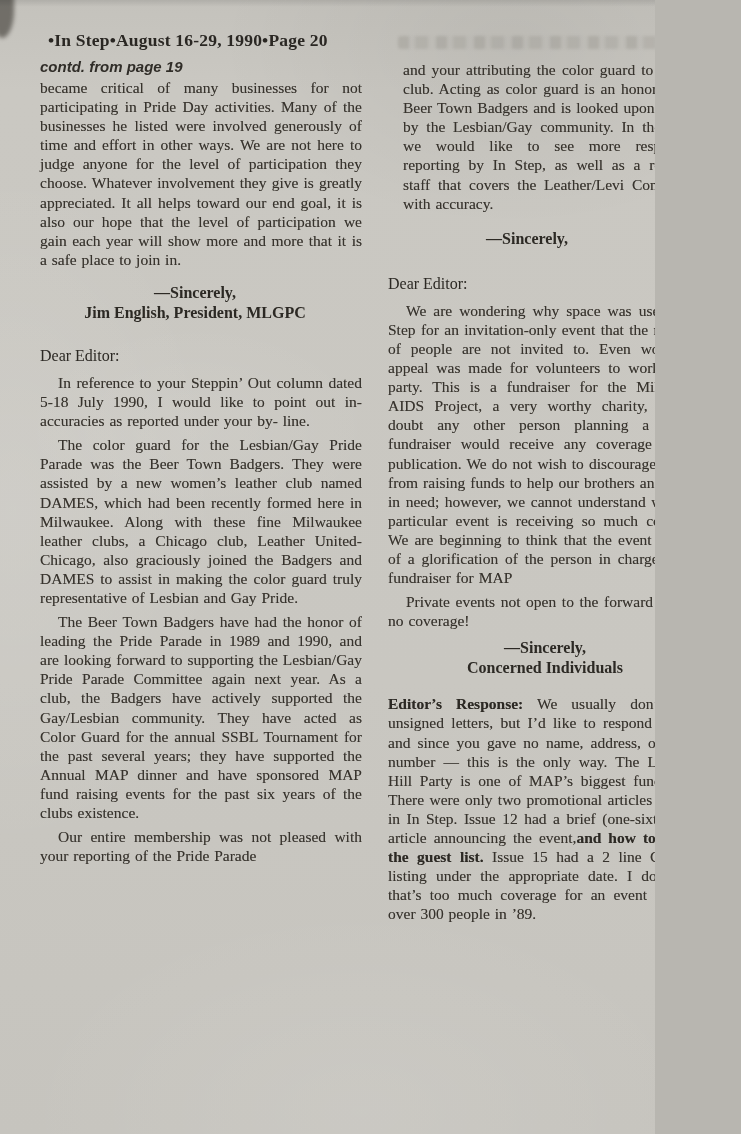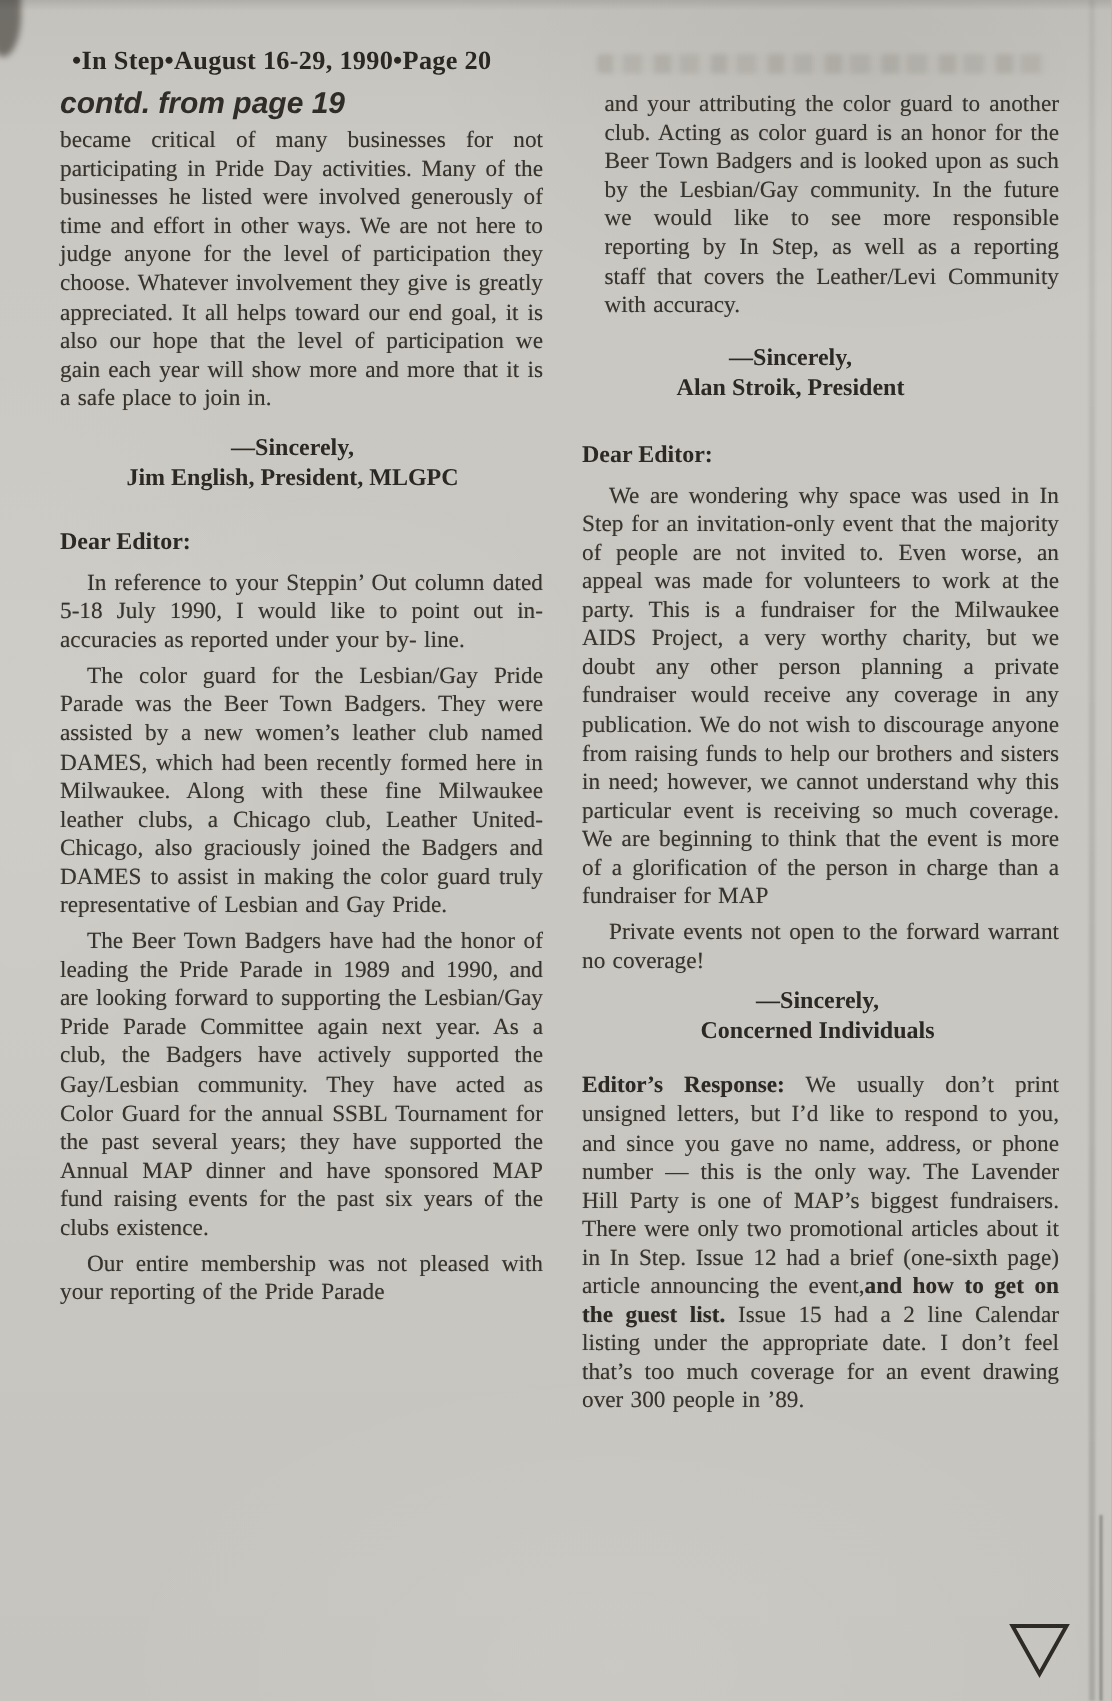--- a/index.html
+++ b/index.html
@@ -1,17 +1,17 @@
 <!DOCTYPE html>
 <html><head>
 <meta charset="utf-8">
 <style>
   html, body { margin:0; padding:0; background:#b8b6b0; }
   .page {
-    position:relative; width:741px; height:1134px; overflow:hidden;
+    position:relative; width:655px; height:1134px; overflow:hidden;
     background:
       radial-gradient(ellipse 420px 260px at 78% 4%, rgba(0,0,0,0.05), transparent 70%),
       radial-gradient(ellipse 300px 500px at 2% 45%, rgba(255,255,255,0.10), transparent 70%),
       radial-gradient(ellipse 500px 300px at 55% 98%, rgba(255,255,255,0.08), transparent 70%),
       radial-gradient(ellipse 260px 160px at 30% 38%, rgba(255,255,255,0.07), transparent 70%),
       linear-gradient(180deg, #c4c2bc 0%, #cac8c2 8%, #c9c7c1 60%, #c6c4be 100%);
     font-family:"Liberation Serif", serif;
     color:#37332d;
   }
   
@@ -43,37 +43,37 @@
   .col { position:absolute; top:30px; }
   .col.left  { left:40px;  width:322px; }
   .col.right { left:388px; width:318px; }
 
   .masthead {
     font-weight:bold; font-size:17.5px; letter-spacing:0.2px;
     color:#2a2723; margin:0 0 7px 8px; white-space:nowrap;
   }
   .contd {
     font-family:"Liberation Sans", sans-serif;
-    font-weight:bold; font-style:italic; font-size:20px;
+    font-weight:bold; font-style:italic; font-size:15px;
     color:#302d28; margin:0 0 3px 0;
   }
   p.body {
     margin:0 0 5px 0; font-size:15.5px; line-height:19.1px;
     text-align:justify; word-spacing:1px;
     text-shadow:0 0 0.5px rgba(55,51,45,0.45);
   }
   p.body.ind { text-indent:18px; }
   .col.right p.first { margin-top:30px;margin-left:15px; }
 
   .sig { text-align:center; font-weight:bold; font-size:16px; line-height:20px;
          color:#2c2924; margin:14px 12px 24px 0; }
   .sig.tight { margin:8px 4px 2px 0; }
   .sig.mid   { margin:16px 40px 26px 0; }
 
-  .letter-head { font-weight:bold; font-size:16px; color:#2c2924; margin:0 0 8px 0; }
+  .letter-head { font-weight:normal; font-size:16px; color:#2c2924; margin:0 0 8px 0; }
   .col.right .letter-head { margin-top:2px; }
 
   p.response { margin-top:16px; }
   .bold-seg { font-weight:bold; color:#2c2924; }
 
   .end-triangle { position:absolute; left:672px; top:1081px; }
 </style>
 </head>
 <body>
 
@@ -102,21 +102,20 @@
     <p class="body ind">The color guard for the Lesbian/Gay Pride Parade was the Beer Town Badgers. They were assisted by a new women’s leather club named DAMES, which had been recently formed here in Milwaukee. Along with these fine Milwaukee leather clubs, a Chicago club, Leather United-Chicago, also graciously joined the Badgers and DAMES to assist in making the color guard truly representative of Lesbian and Gay Pride.</p>
     <p class="body ind">The Beer Town Badgers have had the honor of leading the Pride Parade in 1989 and 1990, and are looking forward to supporting the Lesbian/Gay Pride Parade Committee again next year. As a club, the Badgers have actively supported the Gay/Lesbian community. They have acted as Color Guard for the annual SSBL Tournament for the past several years; they have supported the Annual MAP dinner and have sponsored MAP fund raising events for the past six years of the clubs existence.</p>
     <p class="body ind">Our entire membership was not pleased with your reporting of the Pride Parade</p>
   </div>
 
   <div class="col right">
     <p class="body first">and your attributing the color guard to another club. Acting as color guard is an honor for the Beer Town Badgers and is looked upon as such by the Lesbian/Gay community. In the future we would like to see more responsible reporting by In Step, as well as a reporting staff that covers the Leather/Levi Community with accuracy.</p>
 
     <div class="sig mid">
       <div>—Sincerely,</div>
-      <div>Alan Stroik, President</div>
     </div>
 
     <div class="letter-head">Dear Editor:</div>
 
     <p class="body ind">We are wondering why space was used in In Step for an invitation-only event that the majority of people are not invited to. Even worse, an appeal was made for volunteers to work at the party. This is a fundraiser for the Milwaukee AIDS Project, a very worthy charity, but we doubt any other person planning a private fundraiser would receive any coverage in any publication. We do not wish to discourage anyone from raising funds to help our brothers and sisters in need; however, we cannot understand why this particular event is receiving so much coverage. We are beginning to think that the event is more of a glorification of the person in charge than a fundraiser for MAP</p>
     <p class="body ind">Private events not open to the forward warrant no coverage!</p>
 
     <div class="sig tight">
       <div>—Sincerely,</div>
       <div>Concerned Individuals</div>

